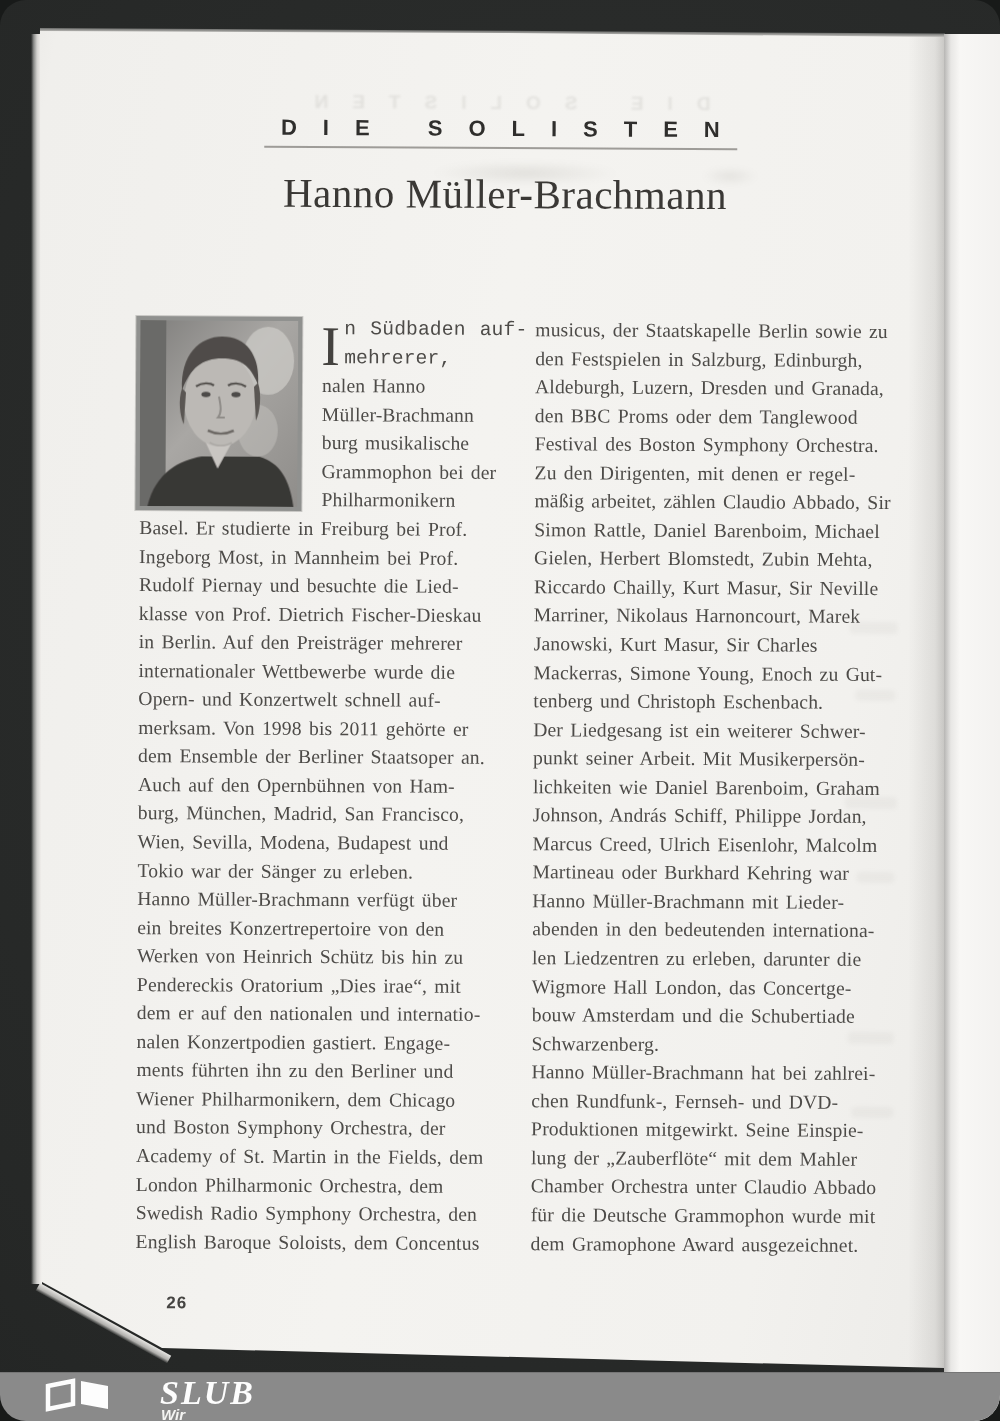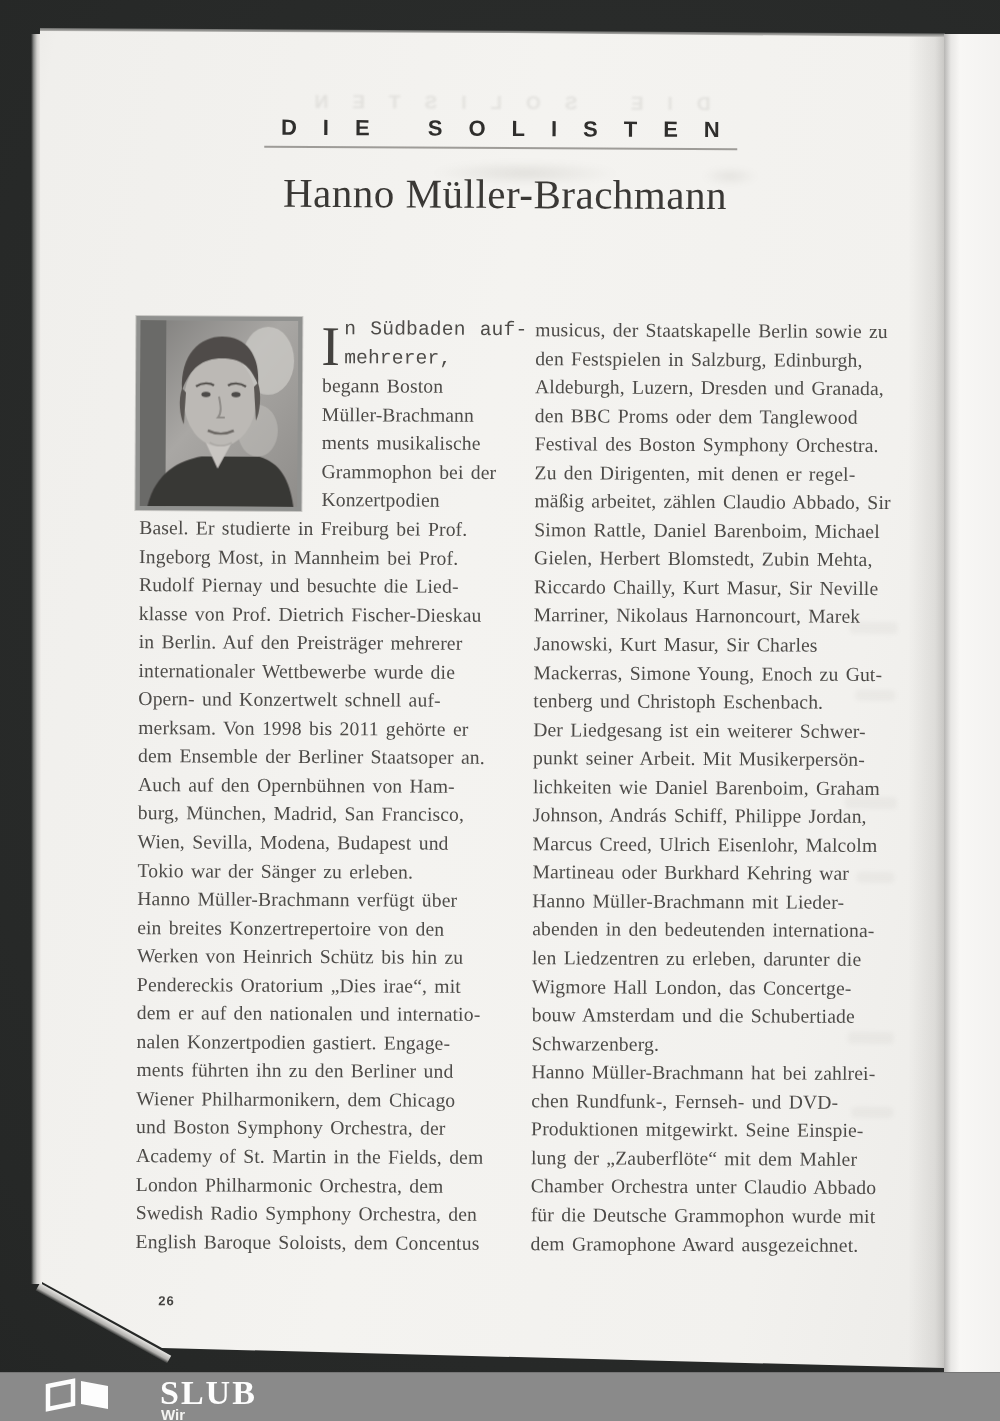--- a/index.html
+++ b/index.html
@@ -1,18 +1,18 @@
 <!DOCTYPE html>
 <html><head>
 <meta charset="utf-8">
 <style>
   html,body{margin:0;padding:0;background:#181a19;}
   .stage{position:relative;width:1000px;height:1421px;overflow:hidden;
          background:radial-gradient(140% 120% at 60% 40%, #2d2f2e 0%, #262827 55%, #1d1f1e 100%);
-         font-family:"Liberation Serif", serif;}
+         font-family:"Liberation Serif", serif;border-radius:26px;}
 
   
   .edge-left{position:absolute;left:31px;top:34px;width:11px;height:1250px;
      background:linear-gradient(90deg,#55565500 0,#8b8c8a 25%,#d3d2cf 55%,#eceae7 85%,#f2f1ee 100%);}
   .edge-top{position:absolute;left:40px;top:28px;width:905px;height:7px;transform:rotate(0.35deg);transform-origin:left top;
      background:linear-gradient(180deg,#70716f 0,#b9b8b5 45%,#e8e7e4 100%);}
   .corner-fan{position:absolute;left:40px;top:1283px;width:150px;height:9px;transform:rotate(29deg);transform-origin:left top;
      background:linear-gradient(180deg,#e6e5e2 0,#b0afac 60%,#55565500 100%);}
   .corner-fan2{position:absolute;left:52px;top:1268px;width:130px;height:5px;transform:rotate(27deg);transform-origin:left top;
      background:linear-gradient(180deg,#d9d8d5 0,#9b9a97 100%);opacity:.8;}
@@ -48,28 +48,28 @@
      background:#90918f;padding:4px;box-shadow:0 0 0 1px #c8c7c4;}
   .photo-frame svg{display:block;width:100%;height:100%;}
 
   .intro-col{position:absolute;left:323px;top:316px;width:180px;}
   .intro-col .line:nth-child(1),.intro-col .line:nth-child(2){padding-left:22px;font-family:Liberation Mono, monospace;}
   .drop-cap{position:absolute;left:322px;top:322px;font-size:56px;line-height:50px;color:#44423f;}
 
   .left-col{position:absolute;left:141px;top:516px;width:370px;}
   .right-col{position:absolute;left:536px;top:316px;width:380px;}
 
-  .page-number{position:absolute;left:164px;top:1295px;font-family:"Liberation Sans",sans-serif;
-     font-weight:bold;font-size:13px;letter-spacing:1px;color:#454442;}
+  .page-number{position:absolute;left:172px;top:1295px;font-family:"Liberation Sans",sans-serif;
+     font-weight:bold;font-size:17px;letter-spacing:1px;color:#454442;}
 
   .ghost-smudge{position:absolute;background:#8d8a83;opacity:.07;filter:blur(2px);border-radius:4px;}
 
   
   .footer-bar{position:absolute;left:0;top:1372px;width:1000px;height:49px;background:#8a8a8a;
-     border-top:1px solid #767676;}
+     border-top:1px solid #767676;font-style:italic;}
   .slub-logo{position:absolute;left:0;top:0;height:100%;}
   .slub-book{position:absolute;left:45px;top:5px;width:66px;height:34px;}
   .slub-word{position:absolute;left:160px;top:1px;font-family:"Liberation Serif",serif;font-weight:bold;
      font-size:34px;letter-spacing:2px;color:#fdfdfd;}
   .slub-tagline{position:absolute;left:161px;top:33px;font-family:"Liberation Sans",sans-serif;font-weight:bold;
      font-size:15px;color:#f4f4f2;}
   .phil-logo{position:absolute;right:0;top:0;height:100%;}
 </style>
 </head>
 <body>
@@ -125,25 +125,25 @@
           <path d="M68,110 C76,114 86,114 94,110" stroke="#6e6a66" stroke-width="2.6" fill="none"></path>
           <path d="M70,122 C76,126 86,126 92,122" stroke="#a5a29e" stroke-width="1.6" fill="none" opacity="0.7"></path>
         </g>
       </svg>
     </div>
 
     <span class="drop-cap">I</span>
     <div class="intro-col">
         <div class="line">n Südbaden auf-</div>
         <div class="line">mehrerer,</div>
-        <div class="line">begann Boston</div>
+        <div class="line">nalen Hanno</div>
         <div class="line">Müller-Brachmann</div>
-        <div class="line">ments musikalische</div>
+        <div class="line">burg musikalische</div>
         <div class="line">Grammophon bei der</div>
-        <div class="line">Konzertpodien</div>
+        <div class="line">Philharmonikern</div>
       </div>
     <div class="left-col">
         <div class="line">Basel. Er studierte in Freiburg bei Prof.</div>
         <div class="line">Ingeborg Most, in Mannheim bei Prof.</div>
         <div class="line">Rudolf Piernay und besuchte die Lied-</div>
         <div class="line">klasse von Prof. Dietrich Fischer-Dieskau</div>
         <div class="line">in Berlin. Auf den Preisträger mehrerer</div>
         <div class="line">internationaler Wettbewerbe wurde die</div>
         <div class="line">Opern- und Konzertwelt schnell auf-</div>
         <div class="line">merksam. Von 1998 bis 2011 gehörte er</div>

